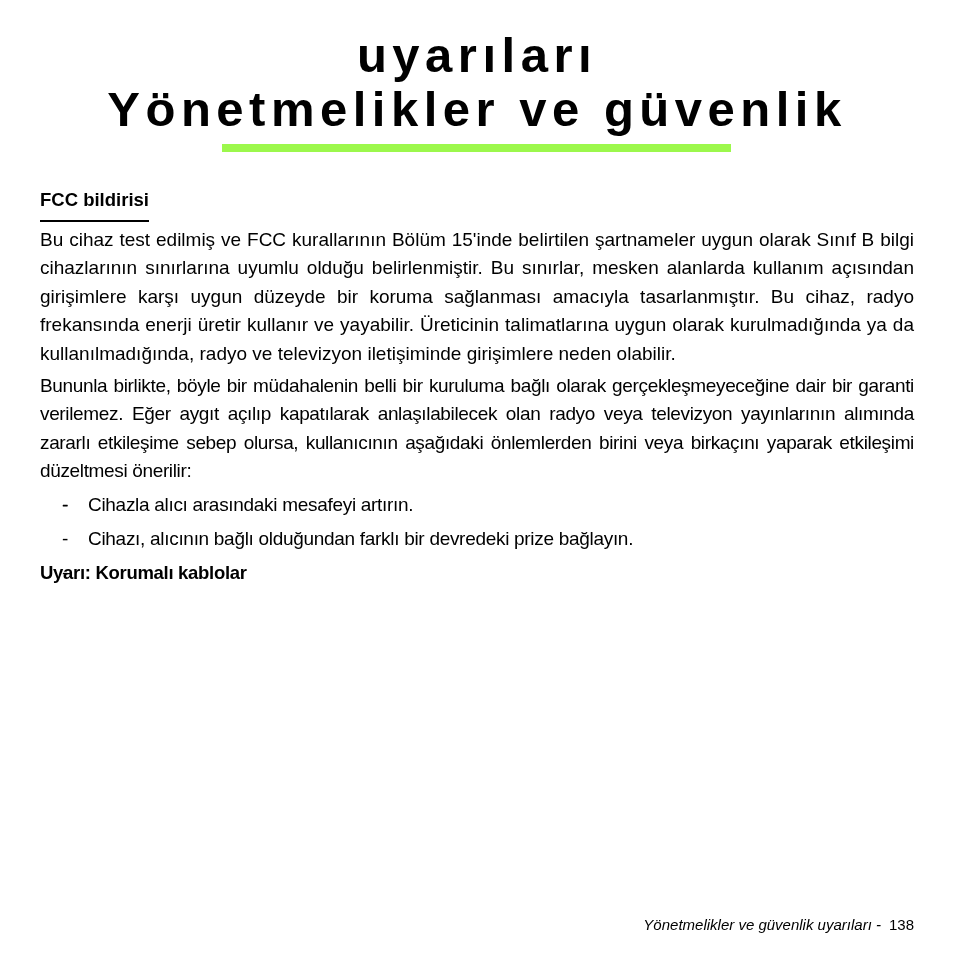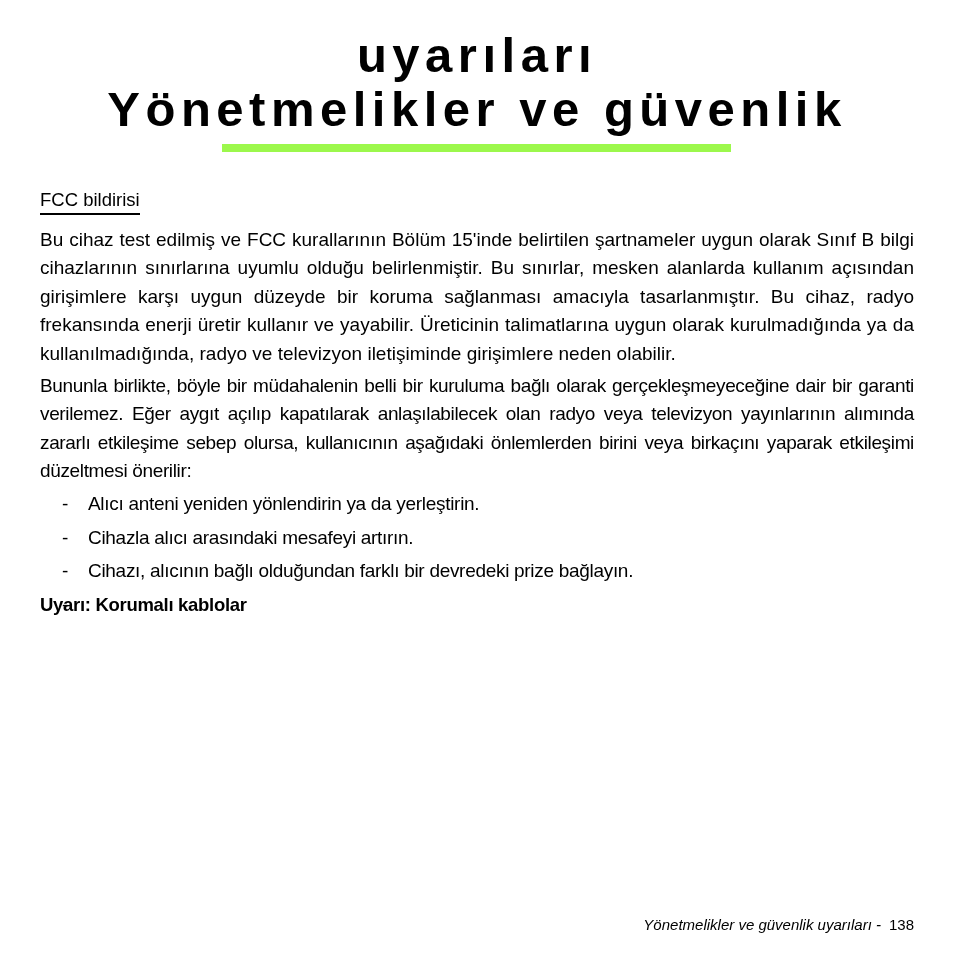--- a/index.html
+++ b/index.html
@@ -5,21 +5,21 @@
   html, body { margin: 0; padding: 0; background: #ffffff; }
   body { width: 954px; height: 954px; position: relative; overflow: hidden; color: #000; font-family: "Liberation Sans", sans-serif; }
   .title {
     position: absolute; left: 0; top: 28px; width: 954px;
     text-align: center; font-weight: bold; font-size: 49px;
     letter-spacing: 5.5px; line-height: 54px; margin: 0;
   }
   .title span { display: block; }
   .accent-bar { position: absolute; left: 222px; top: 144px; width: 509px; height: 8px; }
   .content { position: absolute; left: 40px; top: 186px; width: 874px; font-size: 19px; line-height: 28.4px; }
-  .h-underline { font-weight: normal; font-size: 18.5px; display: inline-block; border-bottom: 2px solid #000; line-height: 24px; padding-bottom: 1px; margin: 0 0 11px 0; }
+  .h-underline { font-weight: bold; font-size: 18.5px; display: inline-block; border-bottom: 2px solid #000; line-height: 24px; padding-bottom: 8px; margin: 0 0 4px 0; }
   .para { text-align: justify; margin: 0 0 4px 0; }
   .para.narrow { letter-spacing: -0.35px; }
   .list { list-style: none; margin: 0; padding: 0; }
   .list li { position: relative; padding-left: 48px; margin: 0 0 5.5px 0; text-align: justify; letter-spacing: -0.3px; }
   .list li .dash { position: absolute; left: 22px; top: 0; }
   .h-bold { font-weight: bold; font-size: 18.5px; margin: 4px 0 4px 0; line-height: 28px; letter-spacing: -0.3px; }
   .footer { position: absolute; right: 40px; top: 916px; font-size: 15px; font-style: italic; }
   .footer .num { font-style: normal; margin-left: 8px; }
 </style>
 </head>
@@ -29,21 +29,21 @@
   <span>uyarıları</span>
   <span>Yönetmelikler ve güvenlik</span>
 </h1>
 <div class="accent-bar" id="accent-bar" style="background: rgb(156, 248, 76);"></div>
 
 <div class="content">
   <h2 class="h-underline">FCC bildirisi</h2>
   <p class="para">Bu cihaz test edilmiş ve FCC kurallarının Bölüm 15'inde belirtilen şartnameler uygun olarak Sınıf B bilgi cihazlarının sınırlarına uyumlu olduğu belirlenmiştir. Bu sınırlar, mesken alanlarda kullanım açısından girişimlere karşı uygun düzeyde bir koruma sağlanması amacıyla tasarlanmıştır. Bu cihaz, radyo frekansında enerji üretir kullanır ve yayabilir. Üreticinin talimatlarına uygun olarak kurulmadığında ya da kullanılmadığında, radyo ve televizyon iletişiminde girişimlere neden olabilir.</p>
   <p class="para narrow">Bununla birlikte, böyle bir müdahalenin belli bir kuruluma bağlı olarak gerçekleşmeyeceğine dair bir garanti verilemez. Eğer aygıt açılıp kapatılarak anlaşılabilecek olan radyo veya televizyon yayınlarının alımında zararlı etkileşime sebep olursa, kullanıcının aşağıdaki önlemlerden birini veya birkaçını yaparak etkileşimi düzeltmesi önerilir:</p>
   <ul class="list">
-    <li><span class="dash">-</span><span>Alıcı anteni yeniden yönlendirin ya da yerleştirin.</span></li>
+    <li><span class="dash">-</span></li>
     <li><span class="dash">-</span><span>Cihazla alıcı arasındaki mesafeyi artırın.</span></li>
     <li><span class="dash">-</span><span>Cihazı, alıcının bağlı olduğundan farklı bir devredeki prize bağlayın.</span></li>
     <li><span class="dash">-</span></li>
   </ul>
   <h3 class="h-bold">Uyarı: Korumalı kablolar</h3>
 </div>
 
 <div class="footer">
   <span>Yönetmelikler ve güvenlik uyarıları -</span><span class="num">138</span>
 </div>

